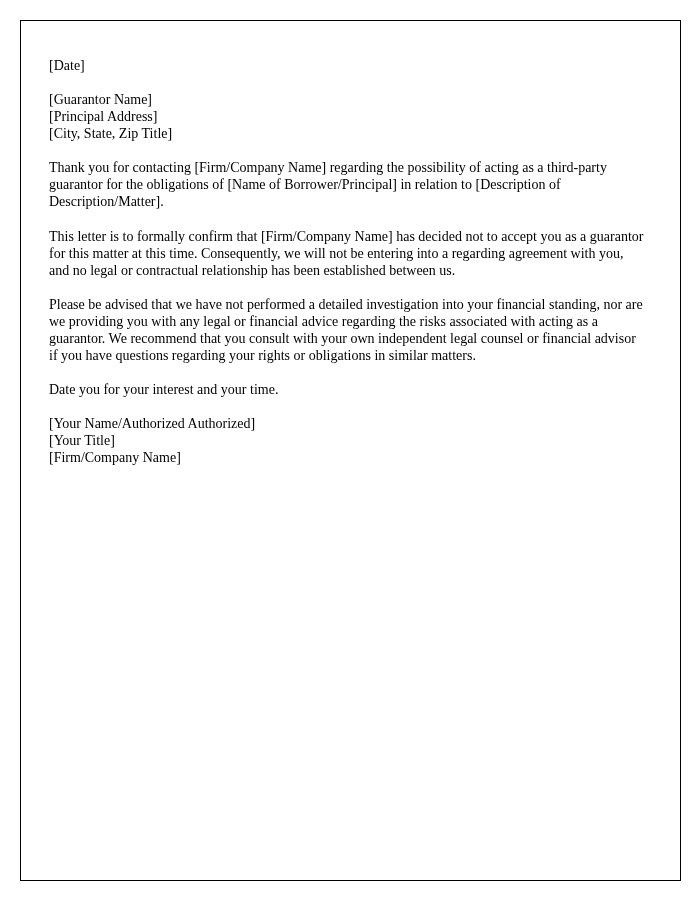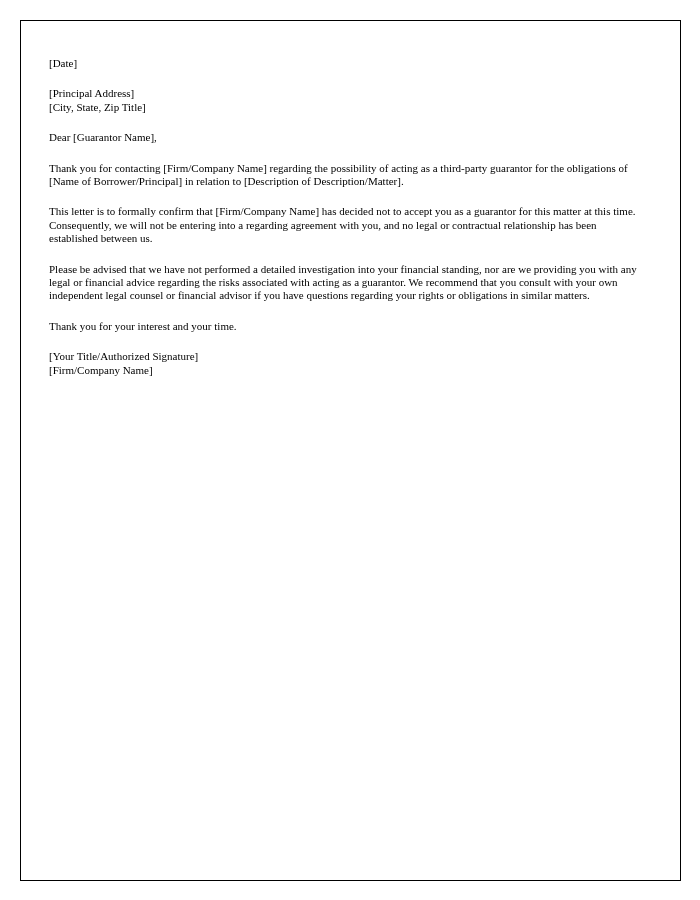--- a/index.html
+++ b/index.html
@@ -19,55 +19,54 @@
     left: 20px;
     top: 20px;
     width: 661px;
     height: 861px;
     background: #ffffff;
     border: 1px solid #000000;
     padding: 36px 28px 28px 28px;
   }
   .letter {
     color: #000000;
-    font-size: 11px;
+    font-size: 14px;
     line-height: 1.22;
     max-width: 596px;
   }
   .block { margin-bottom: 17px; }
   .line { display: block; }
   p.para { margin-bottom: 17px; }
 </style>
 </head>
 <body>
 
 <div class="canvas">
   <div class="page">
     <div class="letter">
 
       <div class="block">
         <span class="line">[Date]</span>
       </div>
 
       <div class="block">
+        <span class="line">[Guarantor Name]</span>
         <span class="line">[Principal Address]</span>
         <span class="line">[City, State, Zip Title]</span>
       </div>
 
 
-      <div class="block">
-        <span class="line">Dear [Guarantor Name],</span>
-      </div>
 
       <p class="para">Thank you for contacting [Firm/Company Name] regarding the possibility of acting as a third-party guarantor for the obligations of [Name of Borrower/Principal] in relation to [Description of Description/Matter].</p>
       <p class="para">This letter is to formally confirm that [Firm/Company Name] has decided not to accept you as a guarantor for this matter at this time. Consequently, we will not be entering into a regarding agreement with you, and no legal or contractual relationship has been established between us.</p>
       <p class="para">Please be advised that we have not performed a detailed investigation into your financial standing, nor are we providing you with any legal or financial advice regarding the risks associated with acting as a guarantor. We recommend that you consult with your own independent legal counsel or financial advisor if you have questions regarding your rights or obligations in similar matters.</p>
-      <p class="para">Thank you for your interest and your time.</p>
+      <p class="para">Date you for your interest and your time.</p>
 
 
       <div class="block">
-        <span class="line">[Your Title/Authorized Signature]</span>
+        <span class="line">[Your Name/Authorized Authorized]</span>
+        <span class="line">[Your Title]</span>
         <span class="line">[Firm/Company Name]</span>
       </div>
 
     </div>
   </div>
 </div>
 
 </body></html>

